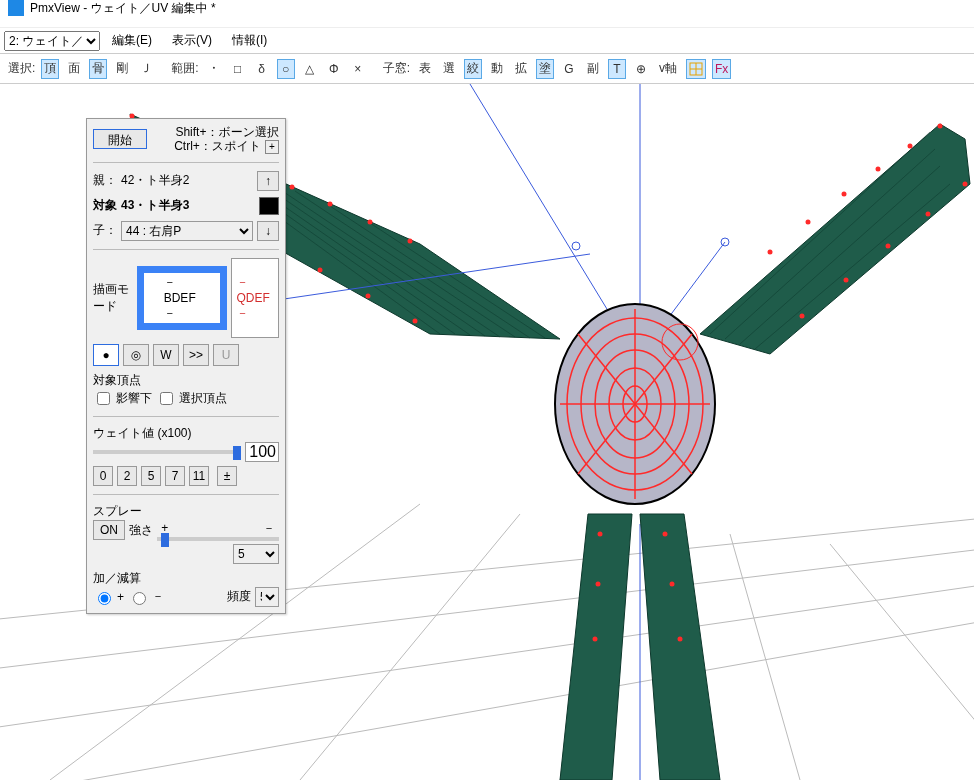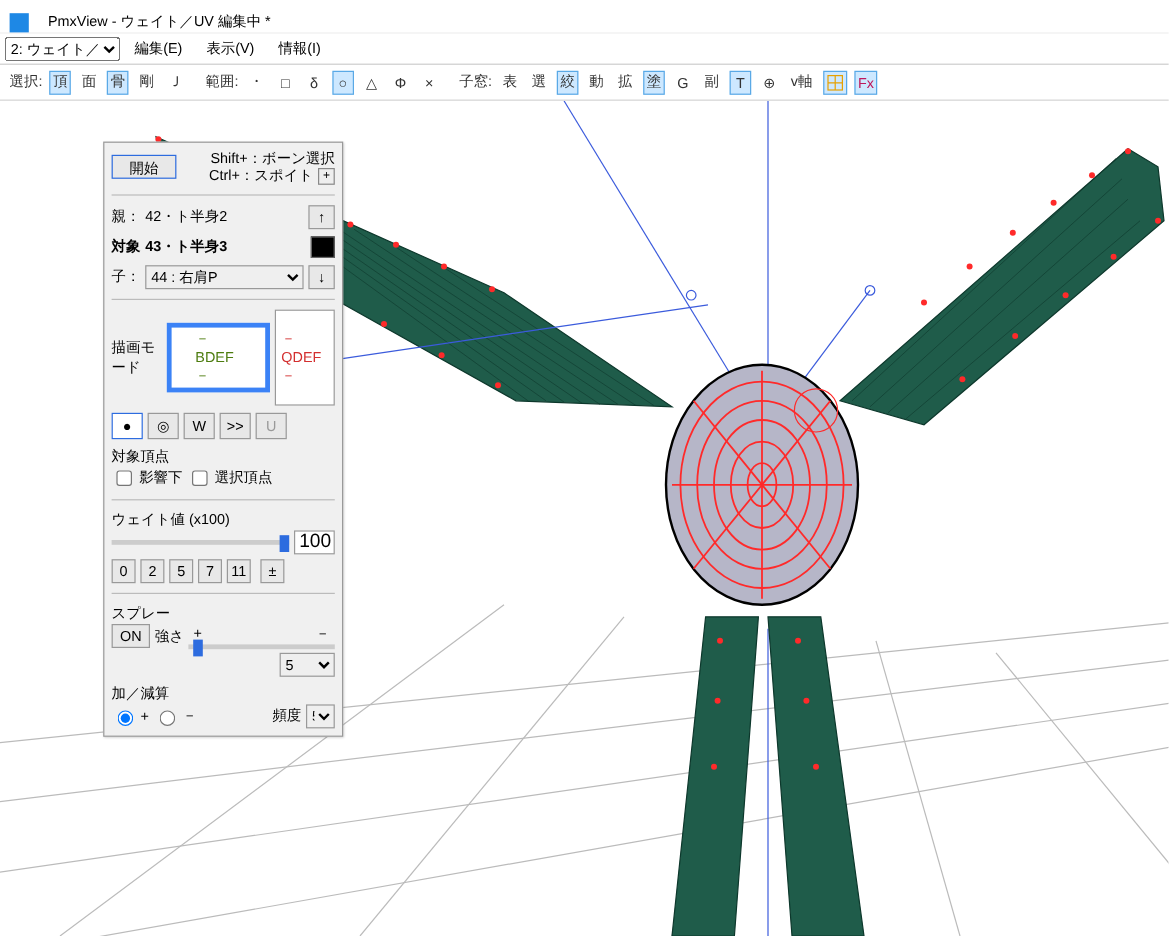--- a/index.html
+++ b/index.html
@@ -1,17 +1,17 @@
 <!DOCTYPE html>
 <html><head>
 <meta charset="utf-8">
 <style>
   * { box-sizing: border-box; font-family: "Meiryo UI", "MS Gothic", sans-serif; font-size: 12px; }
   body { margin: 0; width: 974px; height: 780px; background: #fff; overflow: hidden; position: relative; }
-  .titlebar { height: 28px; background: #fff; display: flex; align-items: flex-end; padding: 0 8px; gap: 16px; border-bottom: 1px solid #eee;}
+  .titlebar { height: 28px; background: #fff; display: flex; align-items: flex-start; padding: 0 8px; gap: 6px; border-bottom: 1px solid #eee;}
   .titlebar .icon { width: 16px; height: 16px; background: #1e88e5; }
   .menubar { height: 26px; display: flex; align-items: center; padding: 0 4px; gap: 4px; border-bottom: 1px solid #ccc;}
   .menubar select { height: 20px; font-size: 12px; width: 96px; }
   .menubar span { padding: 2px 8px; }
   .toolbar { height: 30px; display: flex; align-items: center; padding: 0 8px; gap: 6px; border-bottom: 1px solid #ccc; color:#333;}
   .toolbar .lbl { color:#333; }
   .toolbar .btn { min-width: 18px; height: 20px; display:inline-flex; align-items:center; justify-content:center; padding:0 2px; border:1px solid transparent;}
   .toolbar .btn.hl { background:#cde8ff; border:1px solid #5aa9e6;}
   .viewport { position:absolute; left:0; top:84px; right:0; bottom:0; background:#fff; overflow:hidden;}
   
@@ -19,21 +19,21 @@
   .panel .phead { display:flex; align-items:center; padding:4px 6px; background:#fff; border-bottom:1px solid #ddd; color:#888;}
   .panel .phead .close { margin-left:auto; width:16px; height:16px; display:flex;align-items:center;justify-content:center; color:#666;}
   .panel .body { padding:6px; display:flex; flex-direction:column; gap:6px;}
   .panel .row { display:flex; align-items:center; gap:4px;}
   .panel hr { border:0; border-top:1px solid #bbb; margin:2px 0;}
   .panel button { height:20px; font-size:12px; padding:0 6px; background:#e8e8e8; border:1px solid #999;}
   .panel button.primary { border:1px solid #2d6cdf; color:#000; background:#e8e8e8; padding:2px 14px;}
   .panel input[type=text]{ height:20px; font-size:16px; padding:0 2px; border:1px solid #999; background:#fff;}
   .panel select { height:20px; font-size:12px; border:1px solid #999;}
   .panel .colbox { width:20px; height:18px; background:#000; border:1px solid #666;}
-  .panel .bdef { color:#4d7c0f; border:4px solid #3b82f6; background:#fff; padding:1px 20px;}
+  .panel .bdef { color:#000000; border:7px solid #3b82f6; background:#fff; padding:1px 20px;}
   .panel .qdef { color:#d32f2f; border:1px solid #999; background:#fff; padding:15px 4px;}
   .panel .mode-btn { width:26px; height:22px; border:1px solid #999; background:#e8e8e8; display:inline-flex;align-items:center;justify-content:center;}
   .panel .mode-btn.active { background:#fff; border:1px solid #2d6cdf;}
   .panel .preset { width:20px; height:20px; border:1px solid #999; background:#e8e8e8; display:inline-flex;align-items:center;justify-content:center;}
   .panel .chk { display:flex; align-items:center; gap:3px;}
   .panel .sliderbar { flex:1; height:4px; background:#ccc; position:relative;}
   .panel .sliderbar .thumb { position:absolute; top:-4px; width:8px; height:14px; background:#2d6cdf;}
   .small-plus { width:14px;height:14px; border:1px solid #888; display:inline-flex;align-items:center;justify-content:center; font-size:10px; background:#eee;}
   svg.scene { position:absolute; inset:0; width:100%; height:100%;}
 </style>

